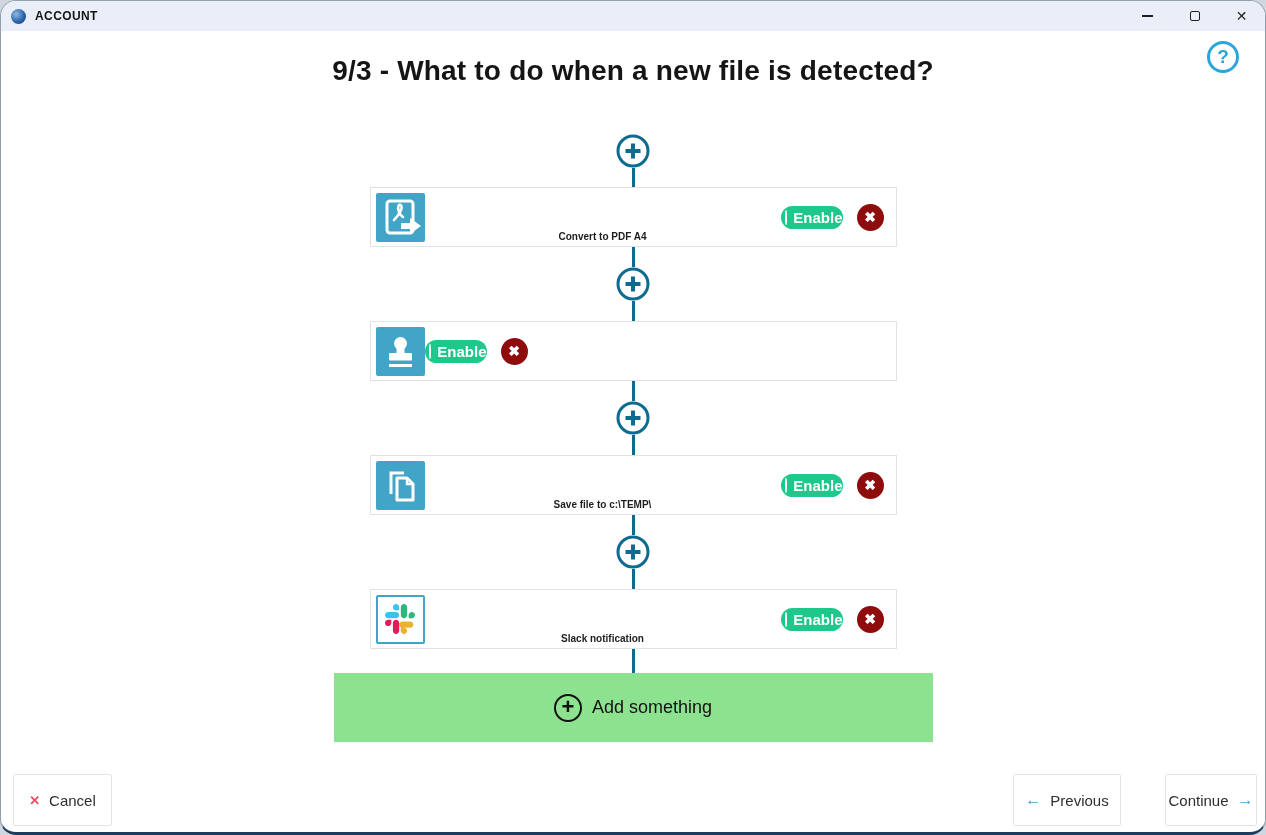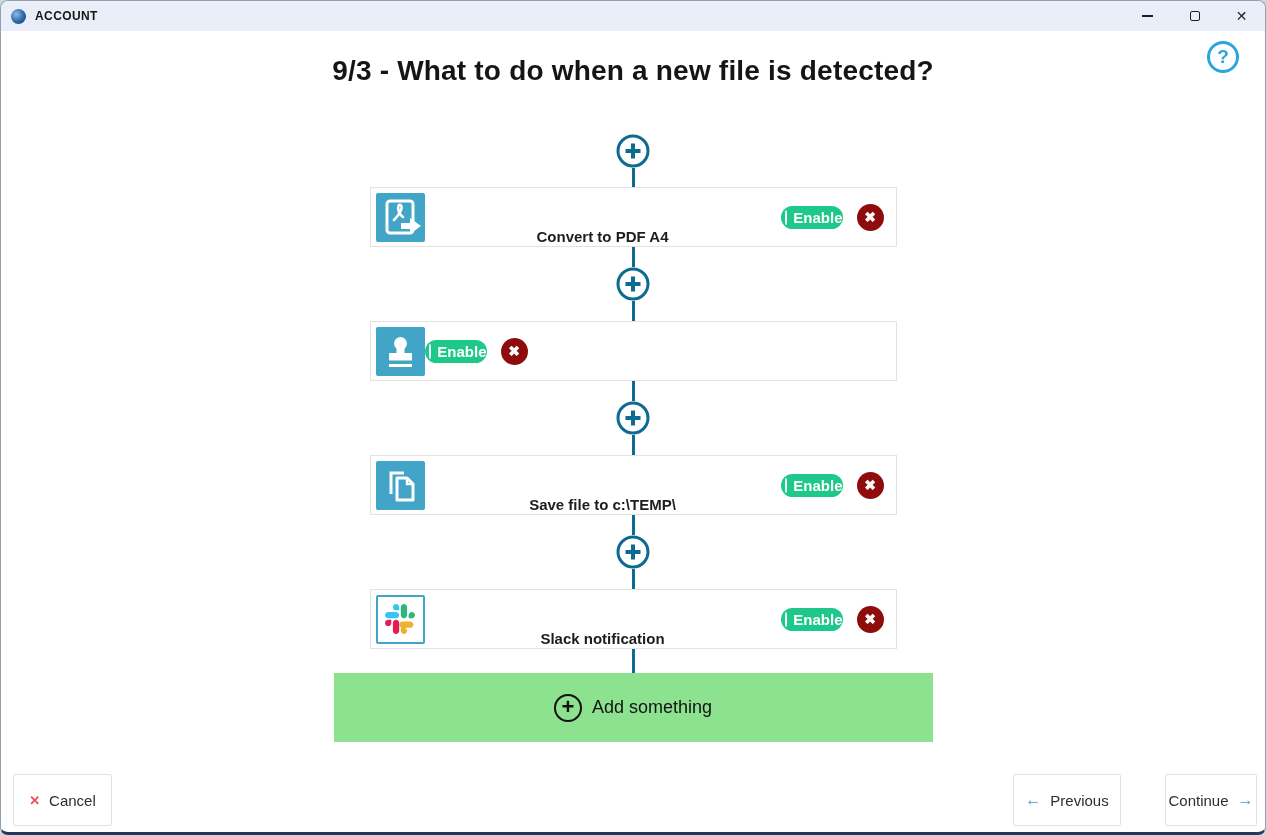--- a/index.html
+++ b/index.html
@@ -1,19 +1,19 @@
 <!DOCTYPE html>
 <html><head>
 <meta charset="utf-8">
 <style>
   * { margin:0; padding:0; box-sizing:border-box; }
   html,body { background:#cfd6de; font-family:"Liberation Sans", sans-serif; }
   .window {
     position:relative; width:1266px; height:835px; background:#fff;
-    border:1px solid #93a0ab; border-bottom:3px solid #1c3c5e; border-radius:8px;
+    border:1px solid #93a0ab; border-bottom:3px solid #1c3c5e; border-radius:16px;
     overflow:hidden;
   }
   
   .titlebar {
     height:30px; background:#e9eef8; display:flex; align-items:center;
     padding-left:10px;
   }
   .app-icon {
     width:15px; height:15px; border-radius:50%;
     background:radial-gradient(circle at 35% 35%, #8fb9e4, #2a66ab 55%, #123c70);
@@ -47,21 +47,21 @@
 
   .card {
     width:527px; height:60px; background:#fff; border:1px solid #e2e2e2;
     display:flex; align-items:center; flex:0 0 auto; cursor:pointer;
   }
   .card-icon {
     width:49px; height:49px; margin-left:5px; border-radius:2px;
     background:#42a5c8; display:flex; align-items:center; justify-content:center; flex:0 0 auto;
   }
   .card-icon.slack-bg { background:#fff; border:2px solid #42a5c8; }
-  .card-title { flex:1; text-align:center; font-size:15px; font-weight:700; color:#1d1d1d; padding:0 6px;margin-top:38px; }
+  .card-title { flex:1; text-align:center; font-size:10px; font-weight:700; color:#1d1d1d; padding:0 6px;margin-top:38px; }
   .toggle {
     width:62px; height:23px; border-radius:12px; background:#1ec78a;
     display:flex; align-items:center; flex:0 0 auto; cursor:pointer;
   }
   .toggle-knob { width:15px; height:15px; border-radius:50%; background:#fff; margin-left:4px; }
   .toggle-label { color:#fff; font-size:15px; font-weight:600; margin-left:6px; }
   .delete-btn {
     width:27px; height:27px; border-radius:50%; background:#8e0c0c; color:#fff;
     display:flex; align-items:center; justify-content:center;
     font-size:14px; font-weight:800; margin:0 12px 0 14px; flex:0 0 auto; cursor:pointer;

